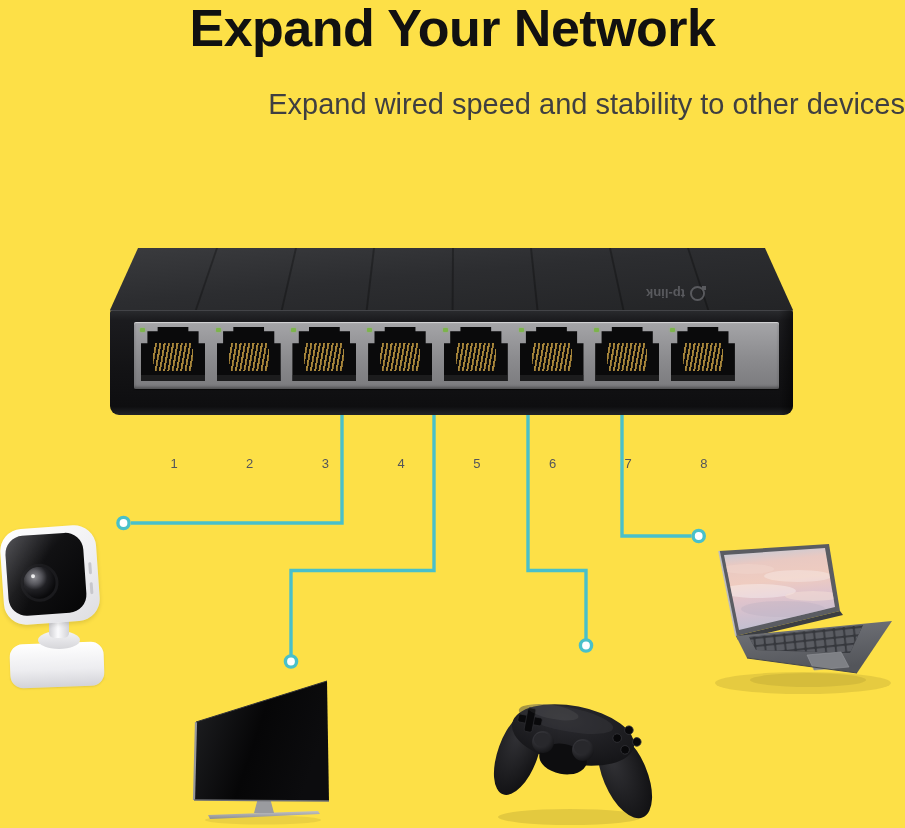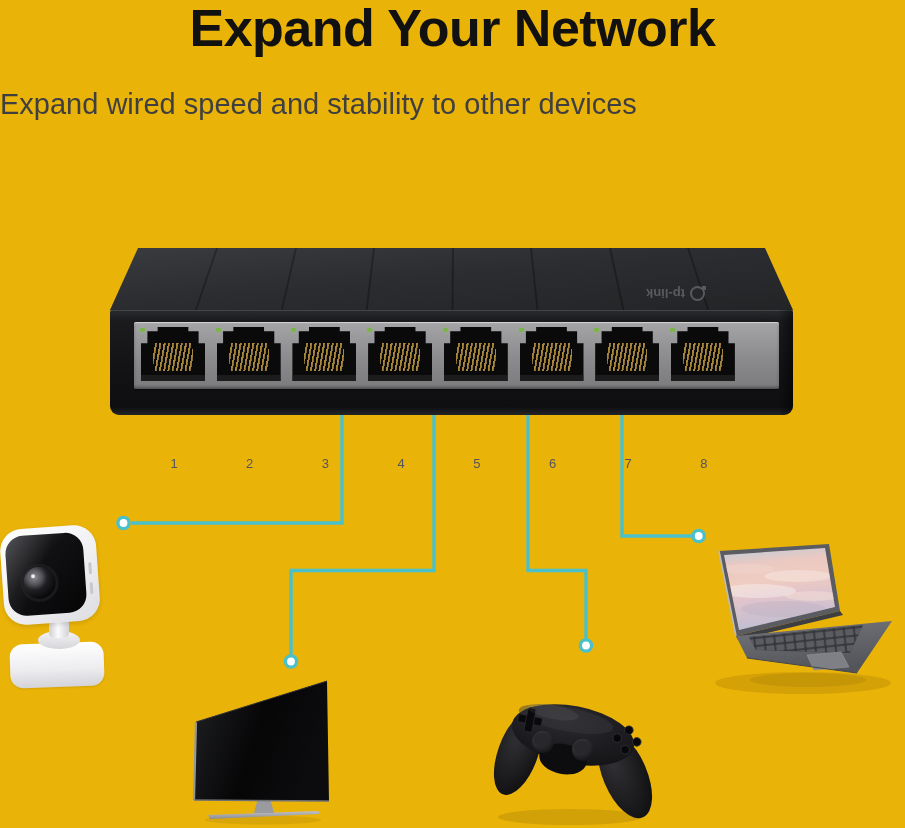--- a/index.html
+++ b/index.html
@@ -1,21 +1,21 @@
 <!DOCTYPE html>
 <html><head>
 <meta charset="utf-8">
 <style>
   html,body{margin:0;padding:0;background:#fff;}
-  .stage{position:relative;width:905px;height:828px;background:#eab308;overflow:hidden;
+  .stage{position:relative;width:905px;height:828px;background:#fde047;overflow:hidden;
          font-family:"Liberation Sans", sans-serif;}
   
   .title{position:absolute;top:0;left:0;width:905px;text-align:center;
          font-size:52px;font-weight:700;color:#111;letter-spacing:-0.5px;line-height:56px;margin:0;}
-  .subtitle{position:absolute;top:82px;left:0;width:905px;text-align:left;
+  .subtitle{position:absolute;top:82px;left:0;width:905px;text-align:right;
             font-size:29px;font-weight:400;color:#3f3f41;line-height:45px;}
   
   .switch{position:absolute;left:110px;top:248px;width:683px;height:167px;z-index:3;}
   .sw-top{position:absolute;left:0;top:0;width:683px;height:62px;
           clip-path:polygon(28px 0,655px 0,683px 62px,0 62px);
           background:linear-gradient(175deg,#3a3b3e 0%,#2c2d30 45%,#232426 100%);}
   .groove{position:absolute;top:0;width:2px;height:62px;background:rgba(0,0,0,.28);
           transform-origin:top center;}
   .sw-logo{position:absolute;left:485px;top:36px;width:110px;height:20px;display:flex;align-items:center;
            gap:5px;transform:rotate(180deg);justify-content:flex-start;}

